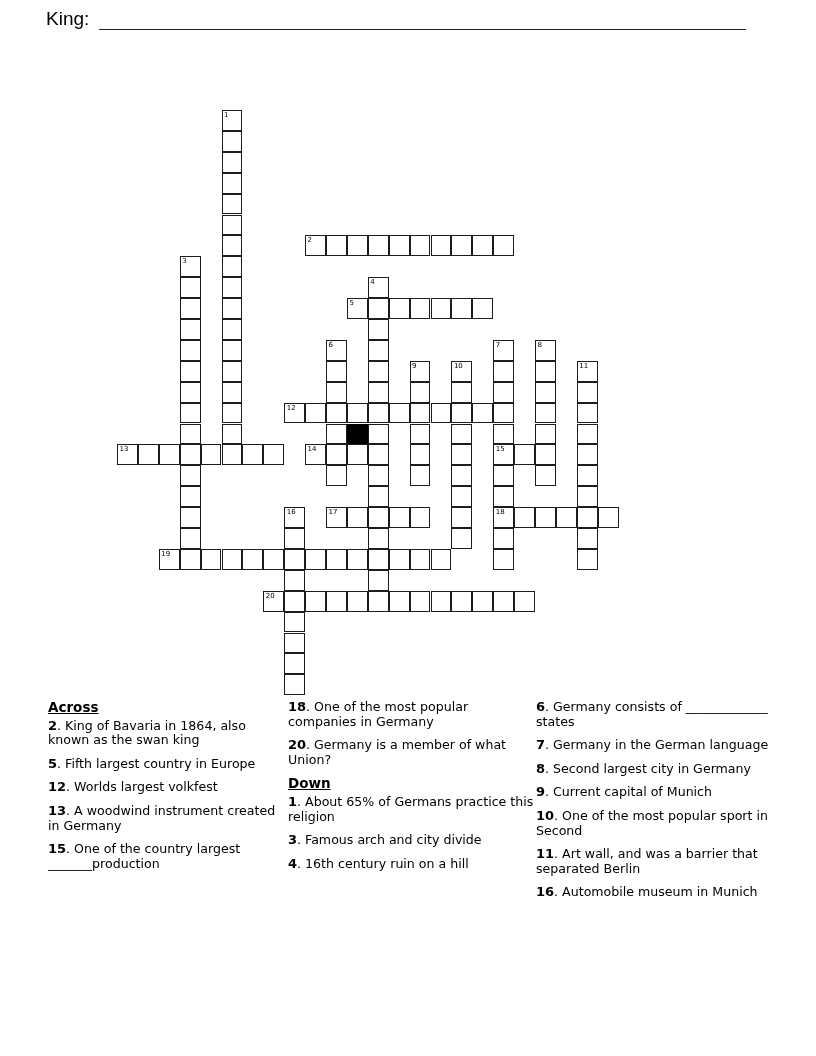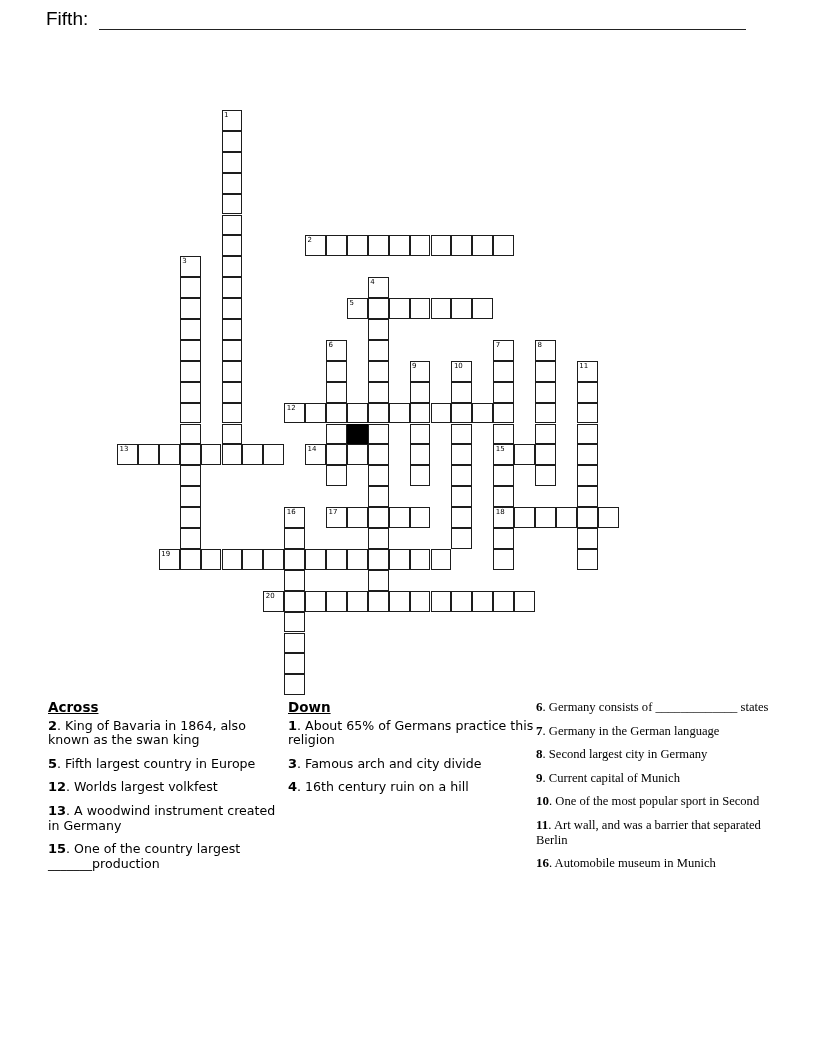--- a/index.html
+++ b/index.html
@@ -37,21 +37,21 @@
   .clue .num { font-weight:bold; font-size:13px; }
   .clue-heading {
     font-weight:bold; text-decoration:underline; font-size:13.5px;
     margin:0 0 4px 0;
   }
 </style>
 </head>
 <body>
 
 <div class="page">
-  <span class="name-label">Fifth:</span>
+  <span class="name-label">King:</span>
   <div class="name-line"></div>
 
   <div id="grid">
       <div class="cell" style="left: 221.5px; top: 110px;">
         <span class="cellnum">1</span>
       </div>
       <div class="cell" style="left: 221.5px; top: 130.9px;"></div>
       <div class="cell" style="left: 221.5px; top: 151.8px;"></div>
       <div class="cell" style="left: 221.5px; top: 172.7px;"></div>
       <div class="cell" style="left: 221.5px; top: 193.6px;"></div>
@@ -261,26 +261,28 @@
 
   <div class="clue-col" id="clue-col-0" style="left:48px; top:700px; width:232px;">
       <div class="clue-heading">Across</div>
       <div class="clue"><span class="num">2</span><span>. King of Bavaria in 1864, also known as the swan king</span></div>
       <div class="clue"><span class="num">5</span><span>. Fifth largest country in Europe</span></div>
       <div class="clue"><span class="num">12</span><span>. Worlds largest volkfest</span></div>
       <div class="clue"><span class="num">13</span><span>. A woodwind instrument created in Germany</span></div>
       <div class="clue"><span class="num">15</span><span>. One of the country largest _______production</span></div>
     </div>
   <div class="clue-col" id="clue-col-1" style="left:288px; top:700px; width:246px;">
+      <div class="clue"><span class="num">18</span><span>. One of the most popular companies in Germany</span></div>
+      <div class="clue"><span class="num">20</span><span>. Germany is a member of what Union?</span></div>
       <div class="clue-heading">Down</div>
       <div class="clue"><span class="num">1</span><span>. About 65% of Germans practice this religion</span></div>
       <div class="clue"><span class="num">3</span><span>. Famous arch and city divide</span></div>
       <div class="clue"><span class="num">4</span><span>. 16th century ruin on a hill</span></div>
     </div>
-  <div class="clue-col" id="clue-col-2" style="left:536px; top:700px; width:236px;font-family:Liberation Serif, serif;">
+  <div class="clue-col" id="clue-col-2" style="left:536px; top:700px; width:236px;">
       <div class="clue"><span class="num">6</span><span>. Germany consists of _____________ states</span></div>
       <div class="clue"><span class="num">7</span><span>. Germany in the German language</span></div>
       <div class="clue"><span class="num">8</span><span>. Second largest city in Germany</span></div>
       <div class="clue"><span class="num">9</span><span>. Current capital of Munich</span></div>
       <div class="clue"><span class="num">10</span><span>. One of the most popular sport in Second</span></div>
       <div class="clue"><span class="num">11</span><span>. Art wall, and was a barrier that separated Berlin</span></div>
       <div class="clue"><span class="num">16</span><span>. Automobile museum in Munich</span></div>
     </div>
 </div>
 

